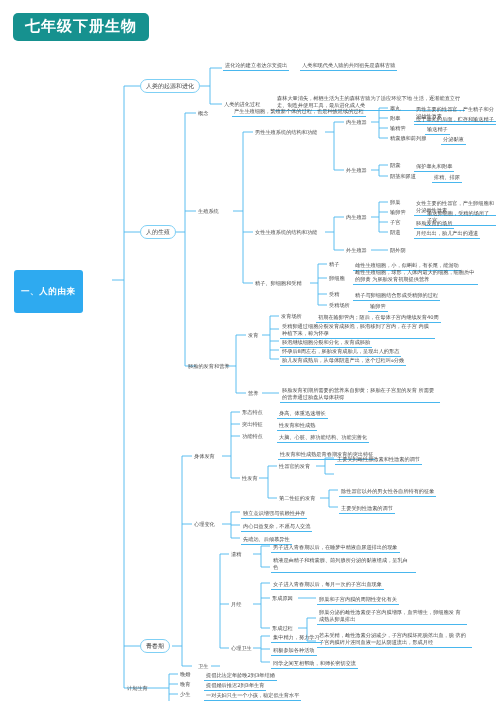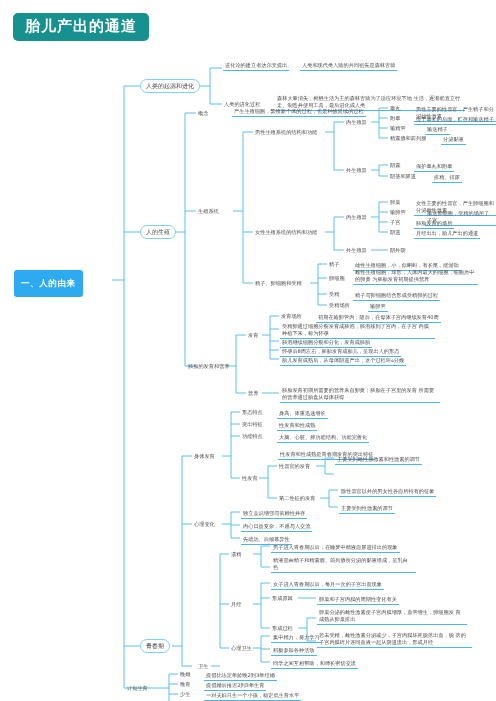--- a/index.html
+++ b/index.html
@@ -32,21 +32,21 @@
     position:absolute;
     box-sizing:border-box;
     white-space:pre-line;
     line-height:1.25;
   }
   
   .n-root{
     background:#2eaaf0;color:#ffffff;
     border-radius:3px;
     font-size:8.5px;font-weight:bold;
-    padding:8px 7px;
+    padding:16px 7px;
     letter-spacing:.6px;
     white-space:nowrap;
   }
   
   .n-l2{
     background:#ffffff;
     border:1px solid #7fd0f5;
     border-radius:7px;
     font-size:6px;
     padding:2px 5px;
@@ -66,21 +66,21 @@
     color:#4a4a4a;
     border-bottom:1px solid #49b7ee;
     padding:1px 2px 1.5px 2px;
     max-width:190px;
   }
   .n-leaf.wrap{white-space:normal;}
 </style>
 </head>
 <body>
 
-<div id="title-badge">胎儿产出的通道</div>
+<div id="title-badge">七年级下册生物</div>
 
 <div id="map">
 
   <svg id="edges" viewBox="0 0 496 655">
     <g fill="none" stroke="#49b7ee" stroke-width="0.9">
 
       <path d="M112 234 L124 234"></path>
       <path d="M124 40 L124 600"></path>
 
       <path d="M124 40 L140 40"></path>

